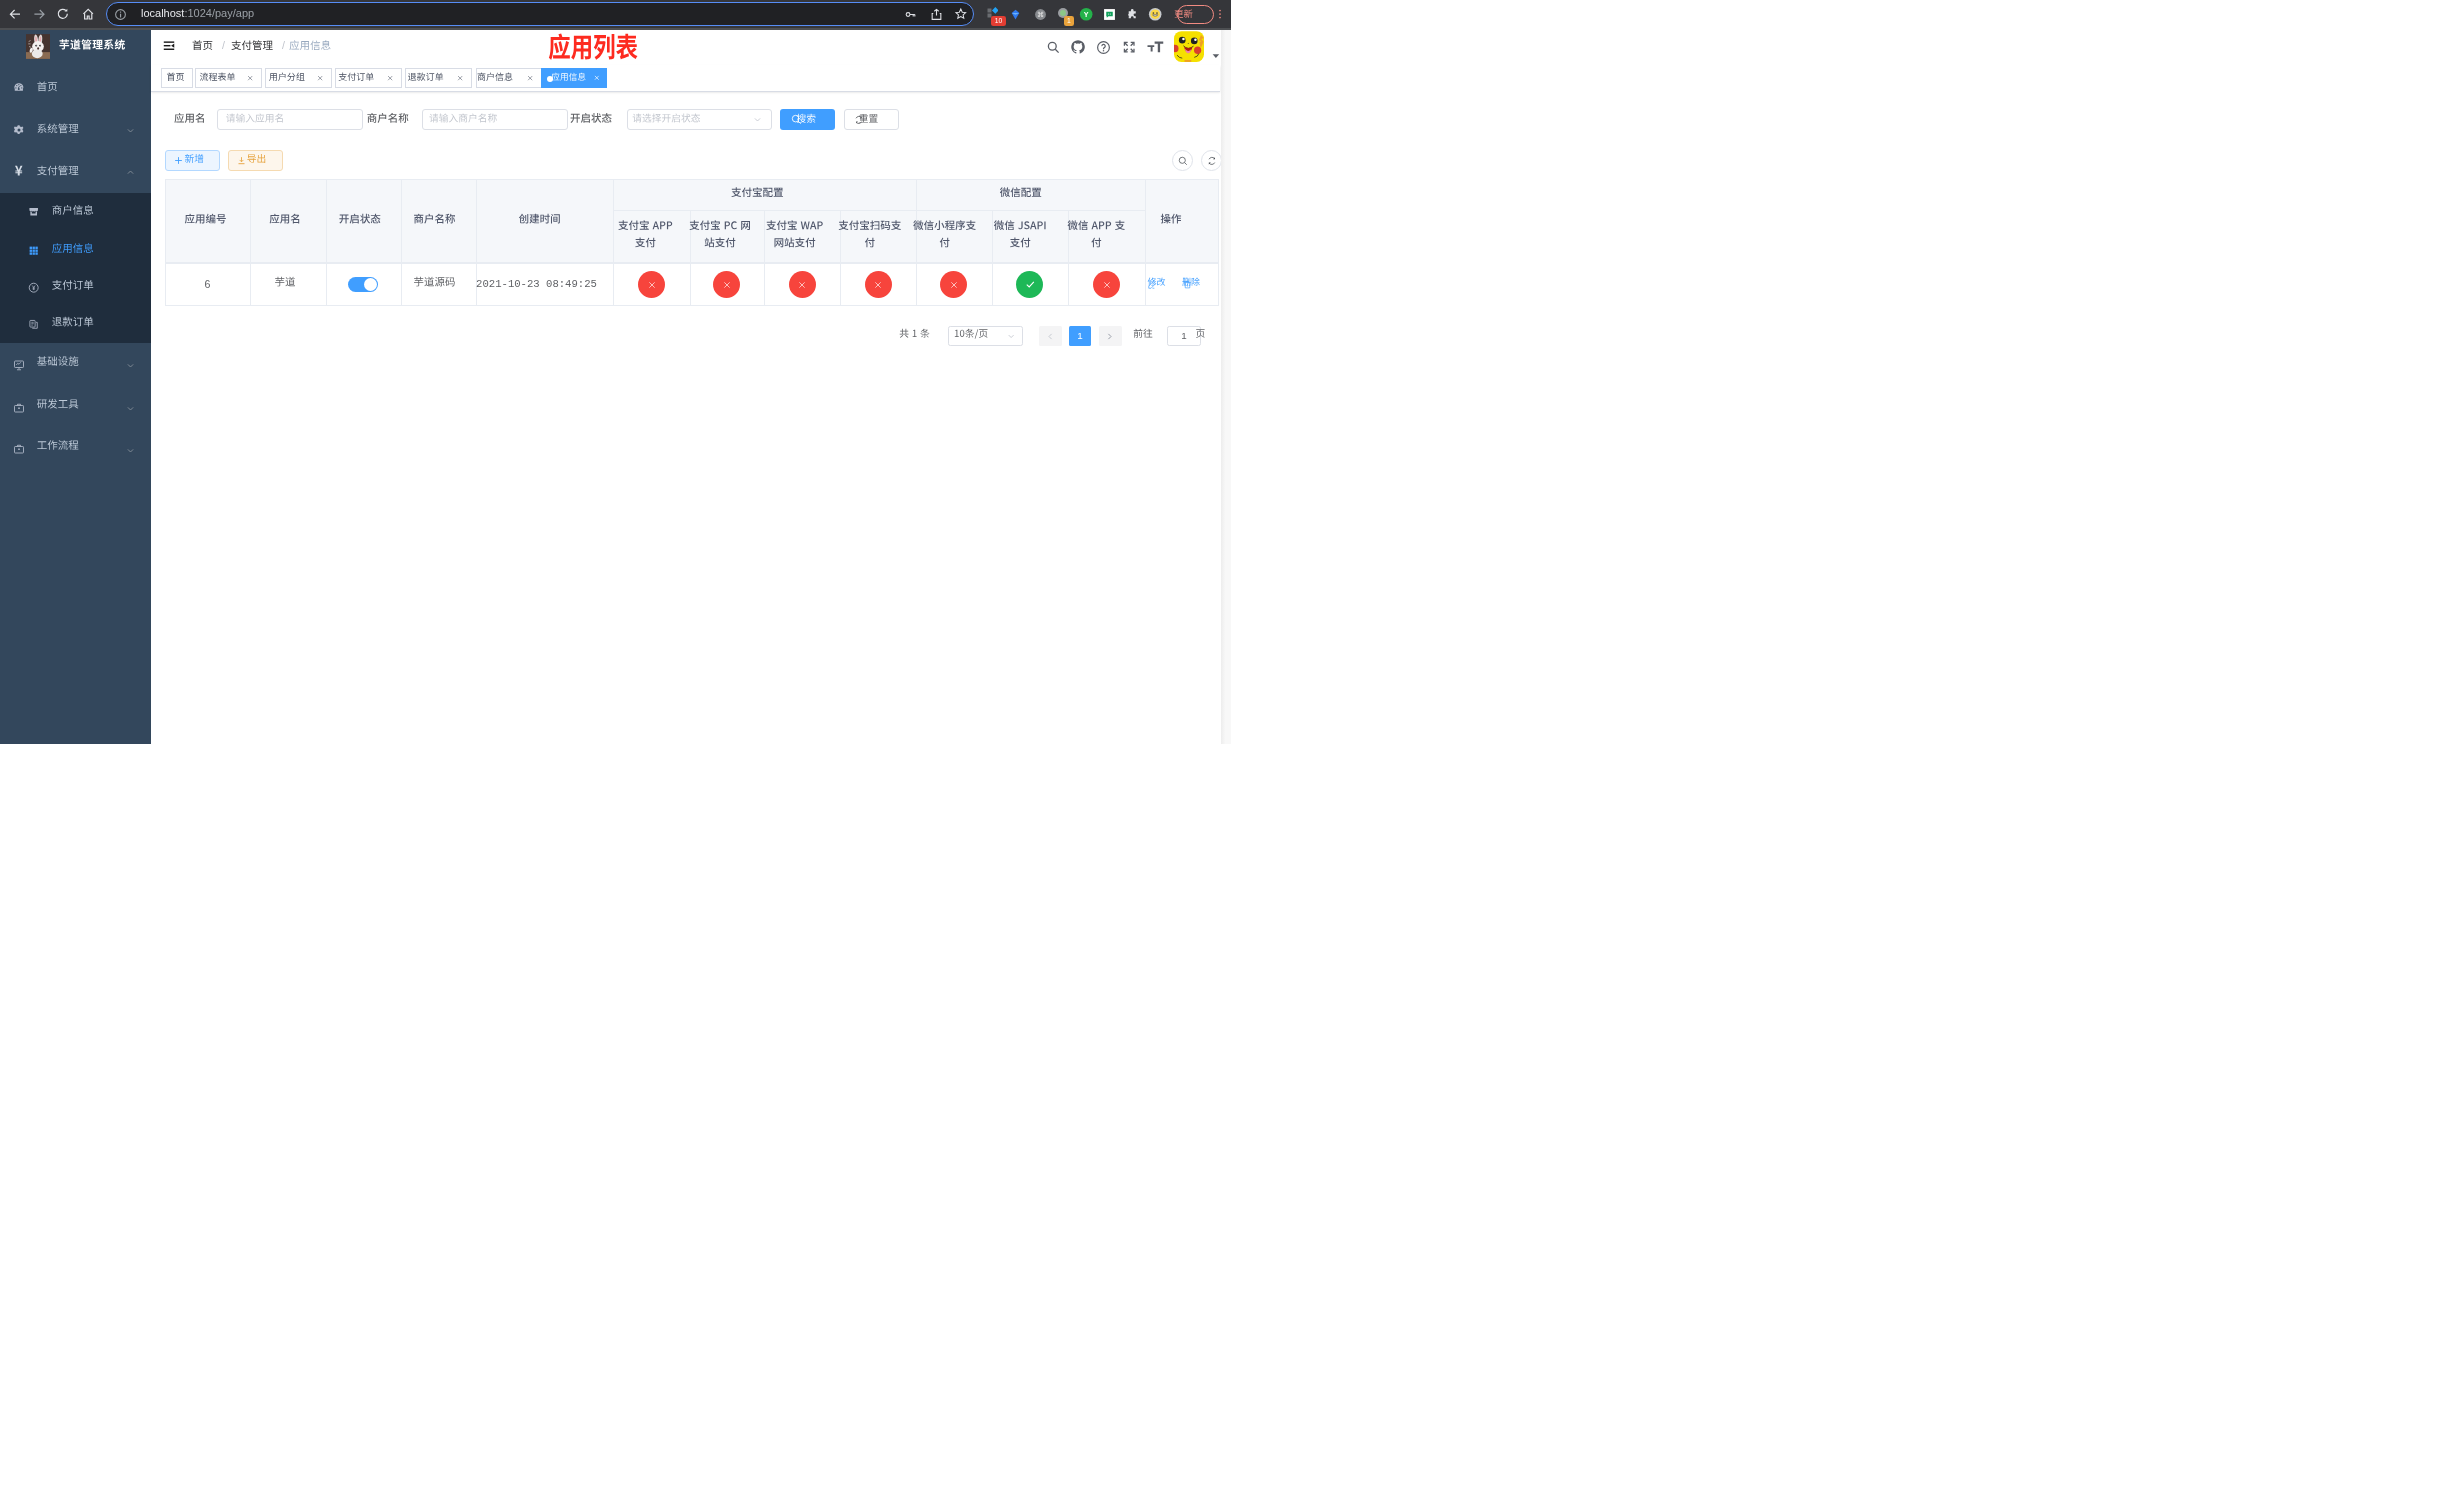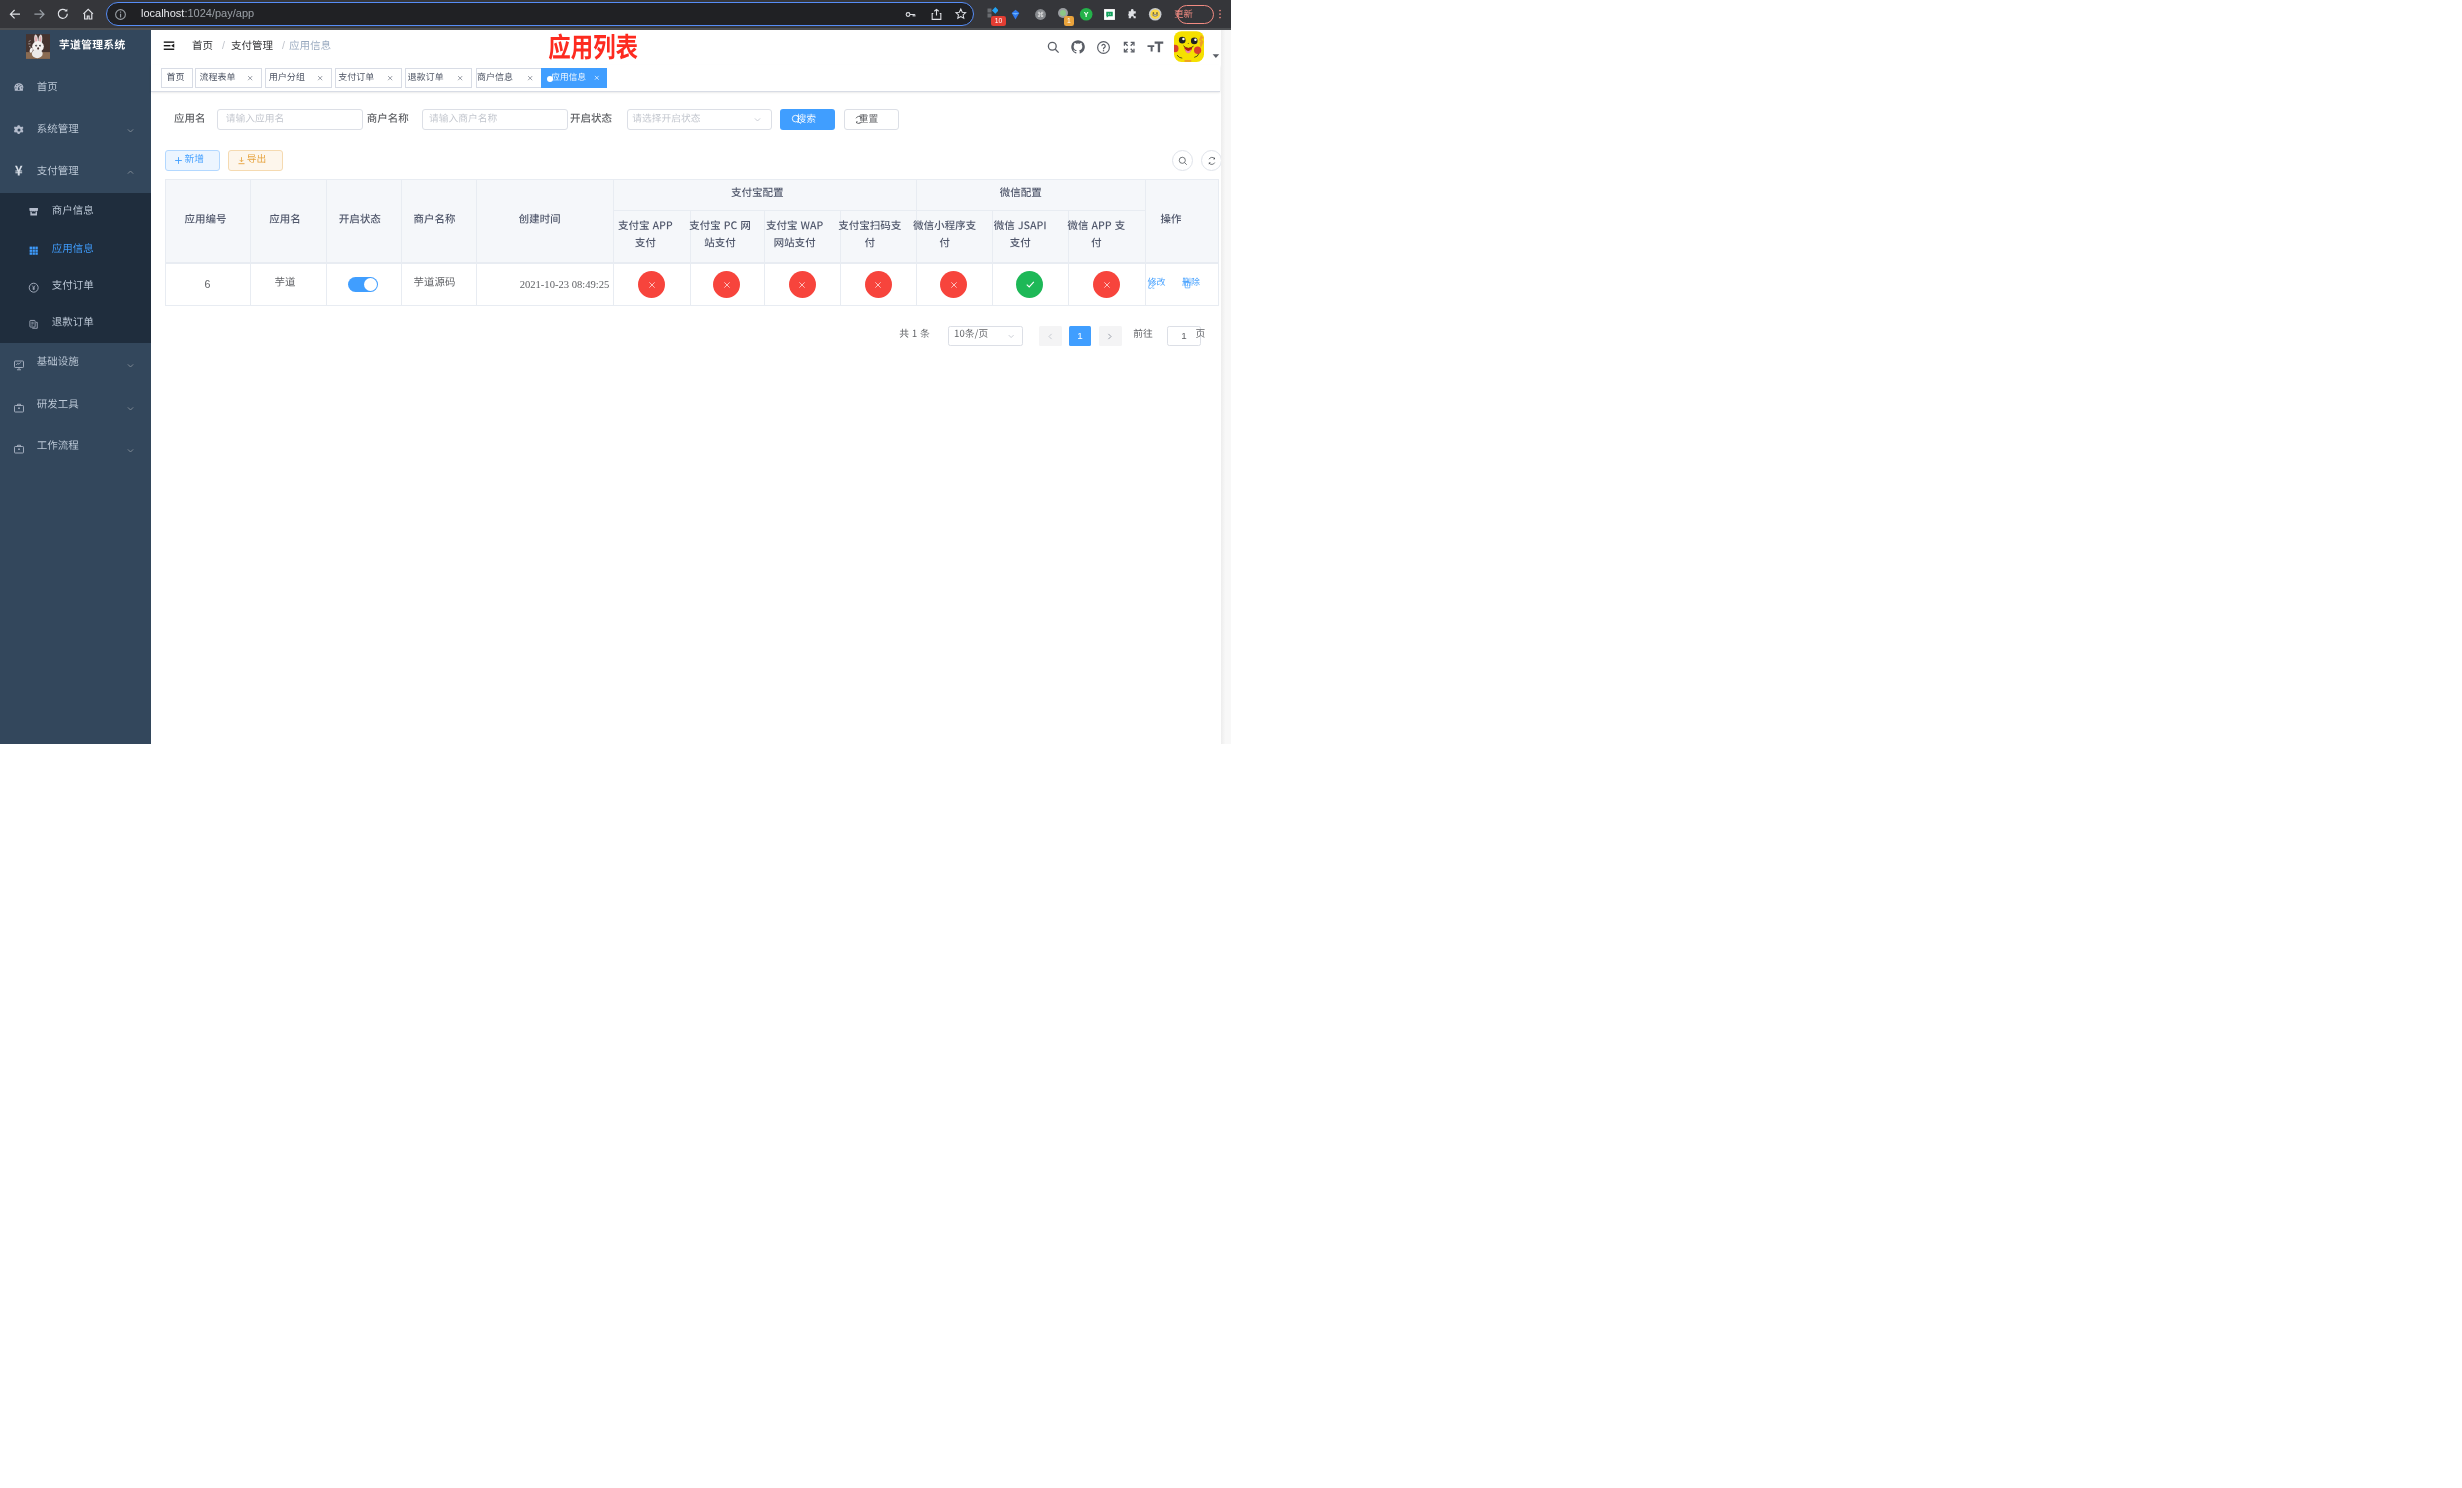--- a/index.html
+++ b/index.html
@@ -872,21 +872,21 @@
     <div style="position:absolute;left:348px;top:277px;width:30px;height:15px;background:#409eff;border-radius:7.6px"></div>
     <div style="position:absolute;left:364px;top:278px;width:13.3px;height:13.3px;background:#fff;border-radius:50%"></div>
     <svg class="t" style="left:0;top:0" viewBox="0 0 2 2" width="1.5" height="1.5">
       <g transform="translate(551.25,380.86) scale(0.014000,0.014000)" fill="#606266">
         <use href="#g102" x="0"></use>
         <use href="#g103" x="1000"></use>
         <use href="#g104" x="2000"></use>
         <use href="#g105" x="3000"></use>
       </g>
     </svg>
-    <div style="position:absolute;left:496px;top:277px;width:137px;height:15px;line-height:15px;font-size:10.6px;color:#606266;text-align:center;font-family:Liberation Serif, serif">2021-10-23 08:49:25</div>
+    <div style="position:absolute;left:468px;top:277px;width:137px;height:15px;line-height:15px;font-size:10.6px;color:#606266;text-align:center;font-family:Liberation Mono, monospace">2021-10-23 08:49:25</div>
     <div style="position:absolute;left:638px;top:271px;width:27px;height:27px;background:#f7443c;border-radius:50%"></div>
     <svg style="position:absolute;left:648px;top:281px" width="8" height="8" viewBox="0 0 24 24" fill="none">
       <path d="M4 4l16 16M20 4L4 20" stroke="#fff" stroke-width="2"></path>
     </svg>
     <div style="position:absolute;left:713px;top:271px;width:27px;height:27px;background:#f7443c;border-radius:50%"></div>
     <svg style="position:absolute;left:723px;top:281px" width="8" height="8" viewBox="0 0 24 24" fill="none">
       <path d="M4 4l16 16M20 4L4 20" stroke="#fff" stroke-width="2"></path>
     </svg>
     <div style="position:absolute;left:789px;top:271px;width:27px;height:27px;background:#f7443c;border-radius:50%"></div>
     <svg style="position:absolute;left:798px;top:281px" width="8" height="8" viewBox="0 0 24 24" fill="none">

